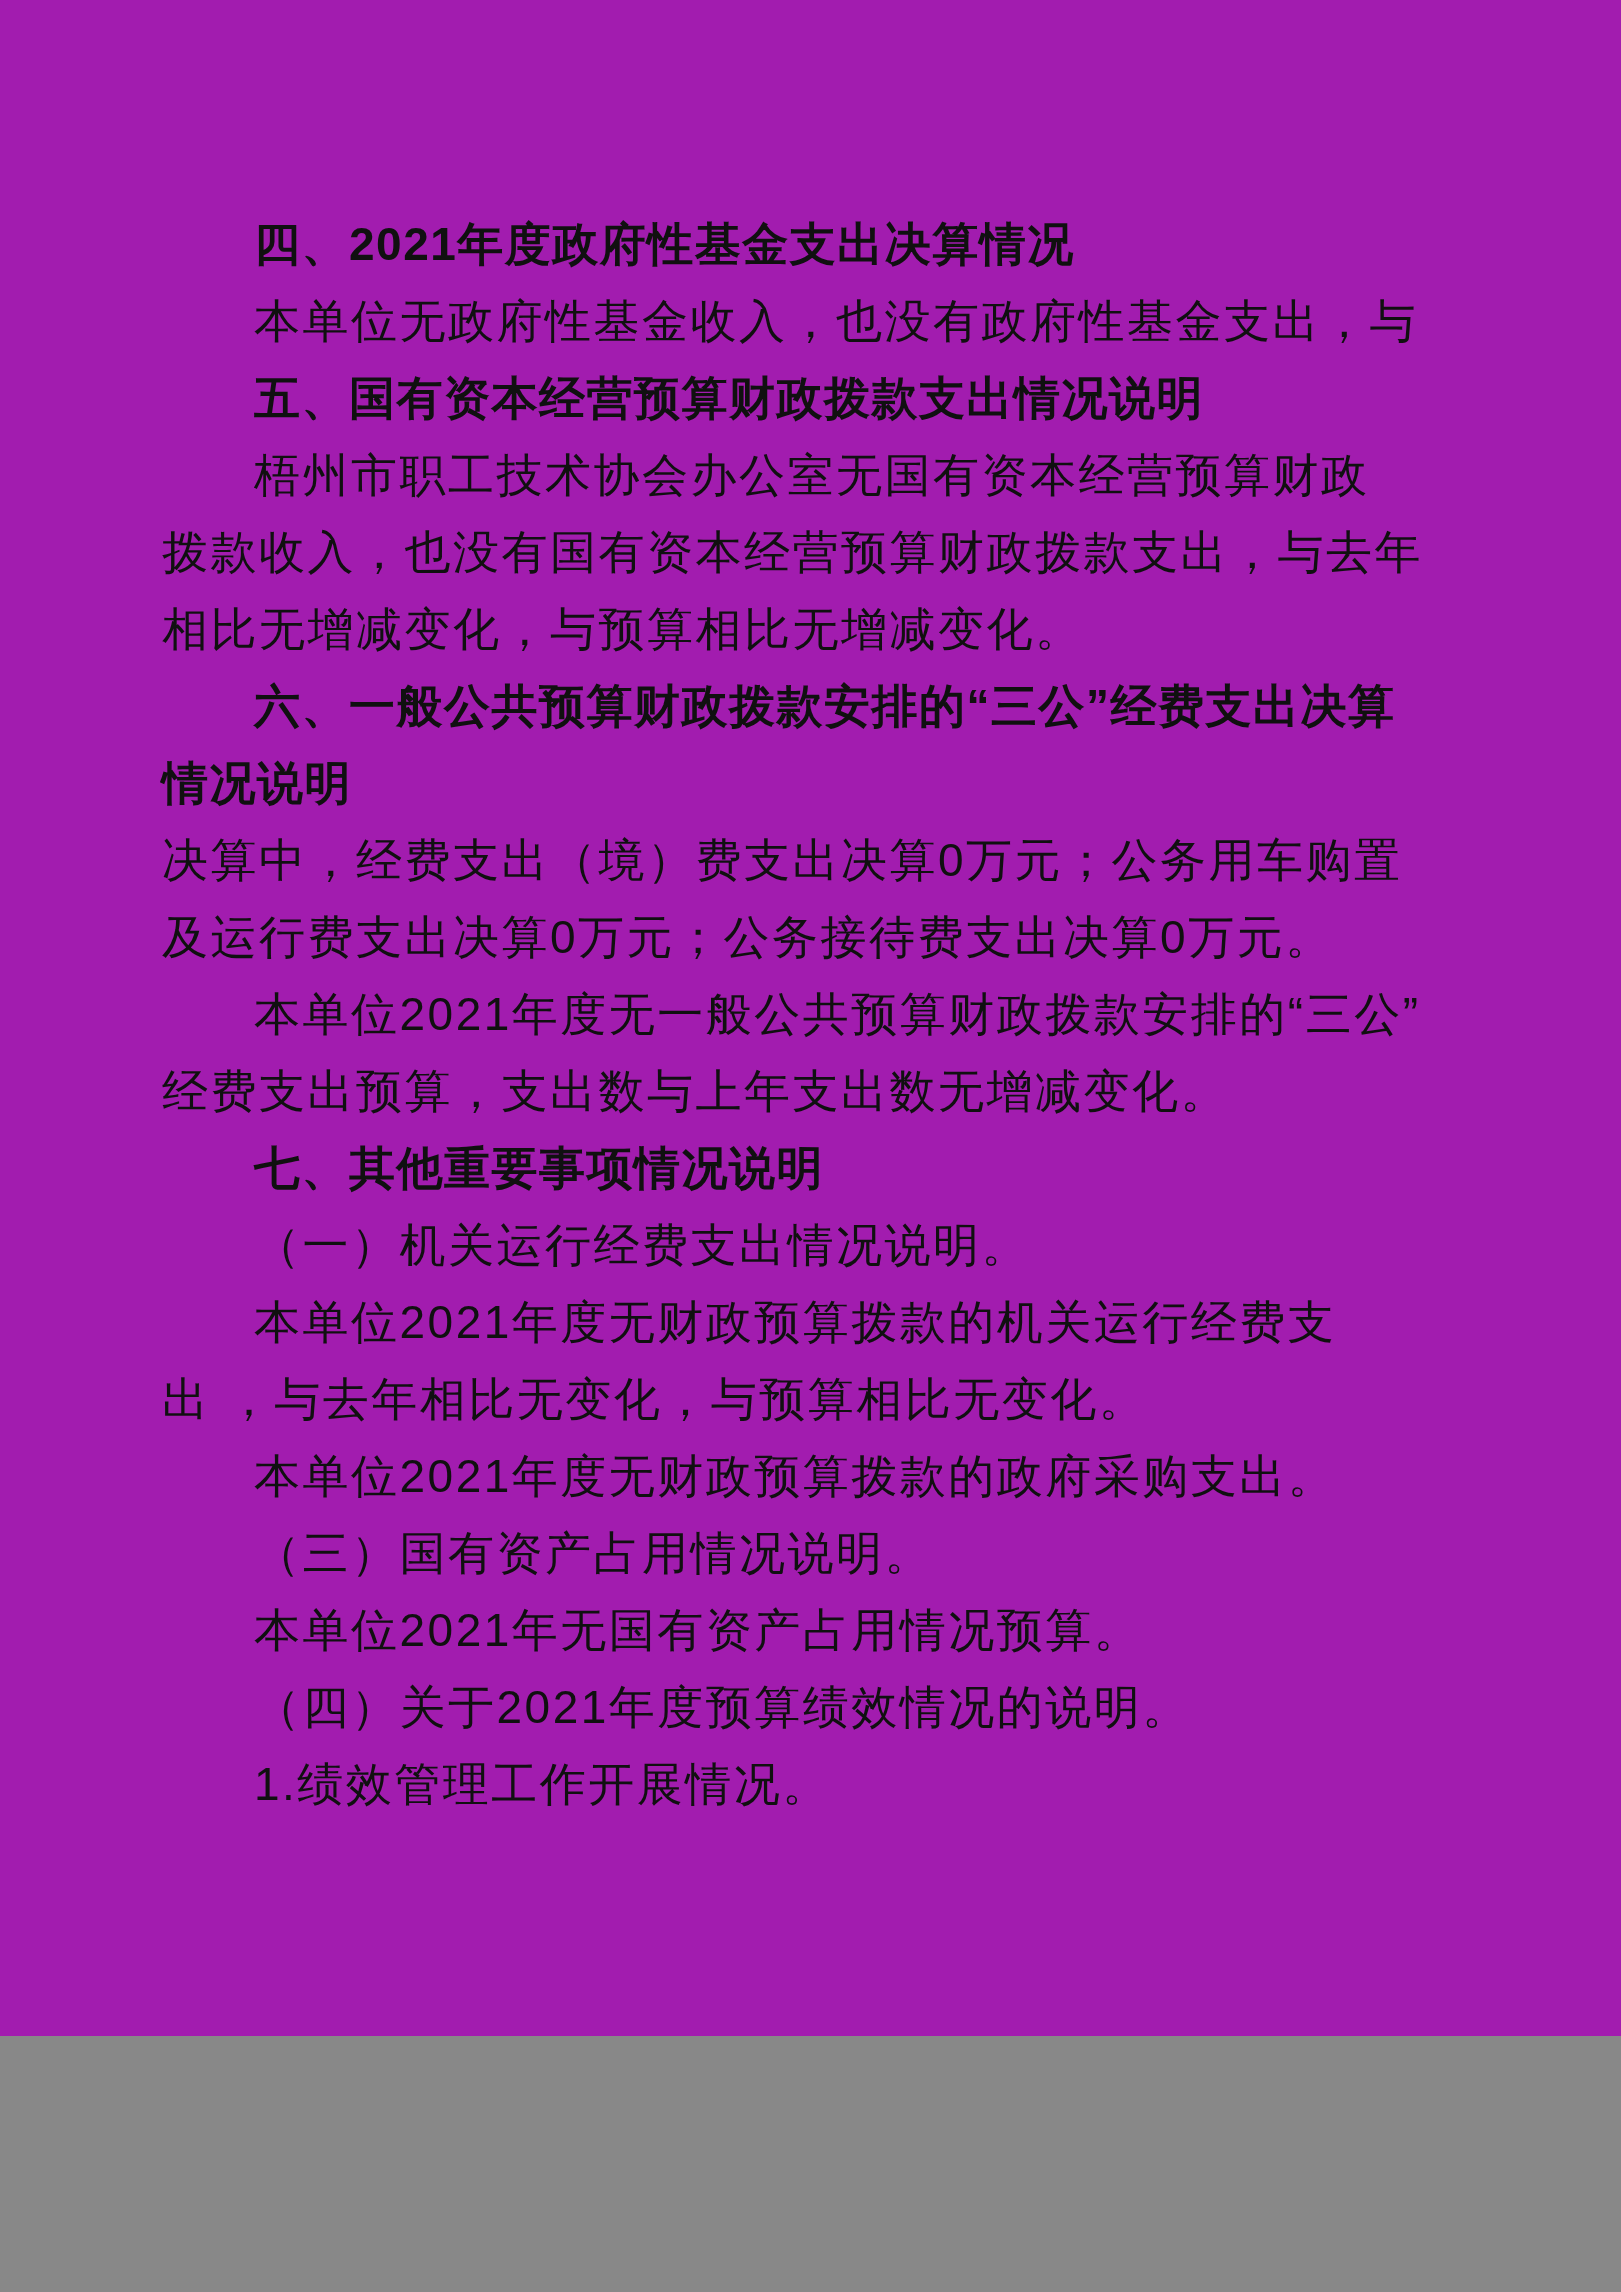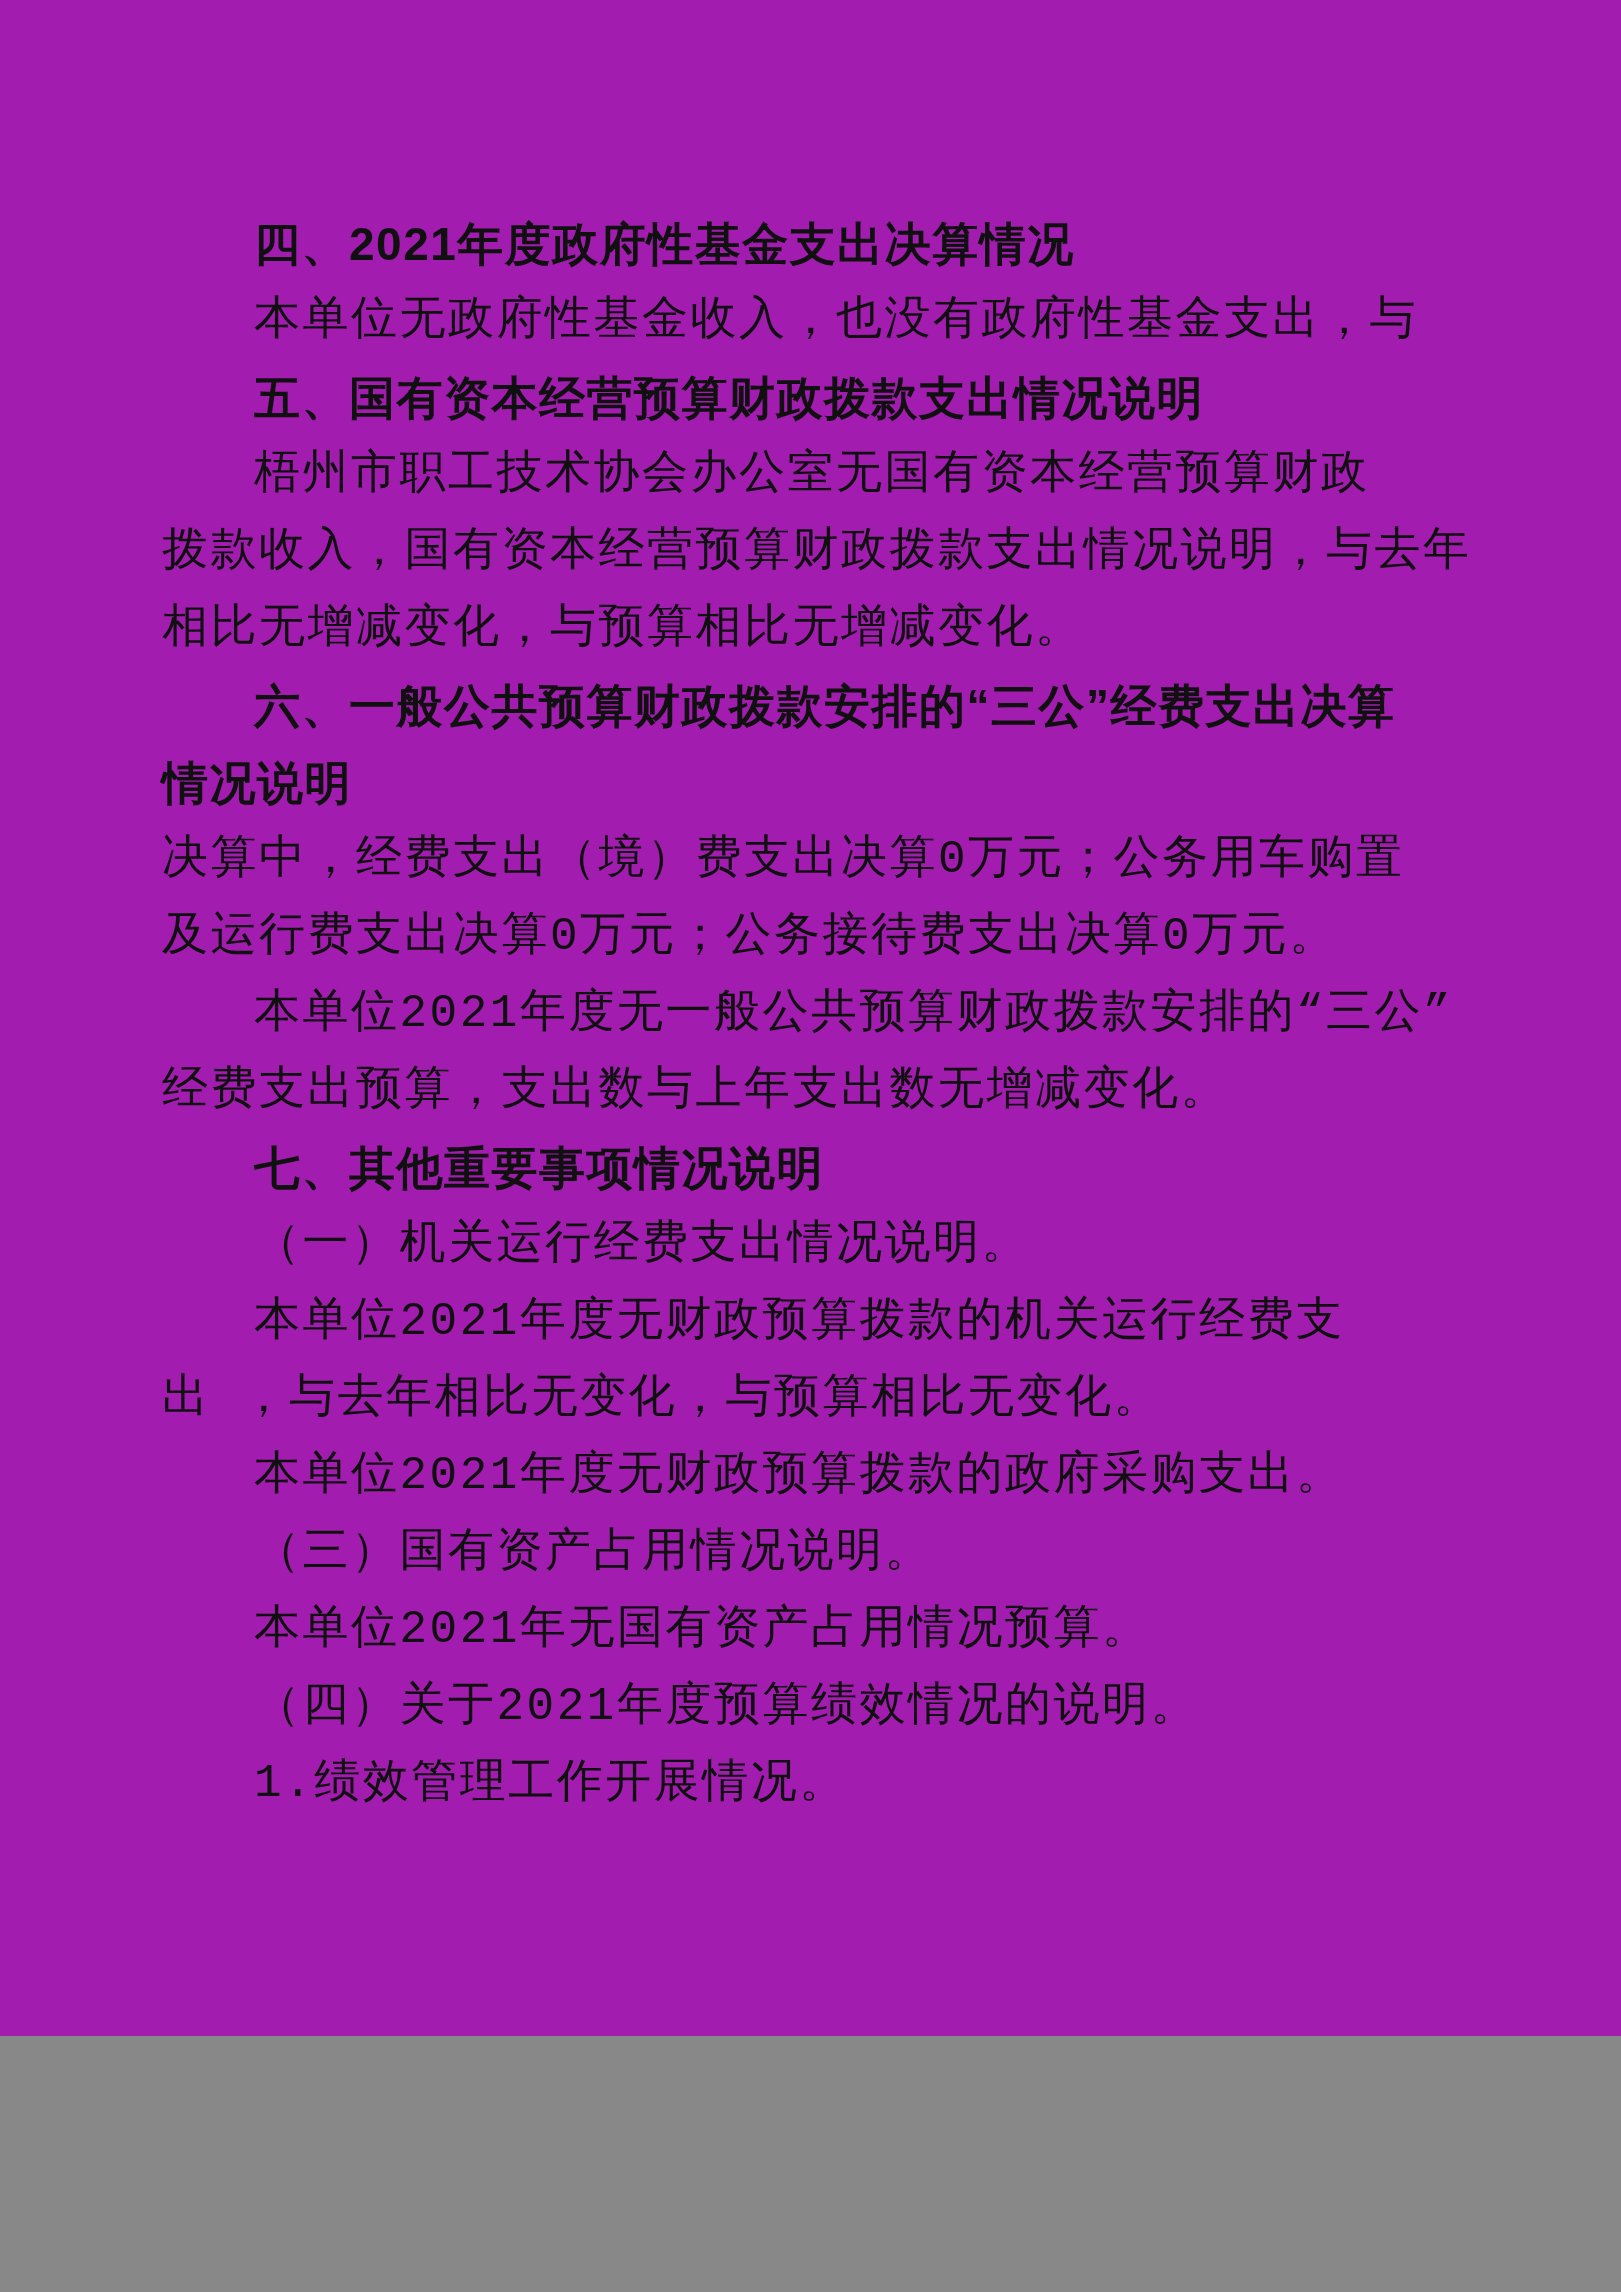--- a/index.html
+++ b/index.html
@@ -13,21 +13,21 @@
     color: #101010;
   }
   .content {
     position: absolute;
     top: 206px;
     left: 162px;
     width: 1298px;
   }
   .block { margin:0; padding:0; }
   .line {
-    font-family: Liberation Mono, monospace;
+    font-family: Liberation Sans, sans-serif;
     font-size: 46px;
     line-height: 77px;
     letter-spacing: 2.5px;
     white-space: nowrap;
     color: #101010;
   }
   .line.indent { padding-left: 92px; }
   .heading .line {
     font-family: "Liberation Sans", sans-serif;
     font-weight: bold;
@@ -53,21 +53,21 @@
         <div class="line indent">四、2021年度政府性基金支出决算情况</div>
       </div>
       <div class="block paragraph">
         <div class="line indent">本单位无政府性基金收入，也没有政府性基金支出，与</div>
       </div>
       <div class="block heading">
         <div class="line indent">五、国有资本经营预算财政拨款支出情况说明</div>
       </div>
       <div class="block paragraph">
         <div class="line indent">梧州市职工技术协会办公室无国有资本经营预算财政</div>
-        <div class="line">拨款收入，国有资本经营预算财政拨款支出情况说明，与去年</div>
+        <div class="line">拨款收入，也没有国有资本经营预算财政拨款支出，与去年</div>
         <div class="line">相比无增减变化，与预算相比无增减变化。</div>
       </div>
       <div class="block heading">
         <div class="line indent">六、一般公共预算财政拨款安排的“三公”经费支出决算</div>
         <div class="line">情况说明</div>
       </div>
       <div class="block paragraph">
         <div class="line">决算中，经费支出（境）费支出决算0万元；公务用车购置</div>
         <div class="line">及运行费支出决算0万元；公务接待费支出决算0万元。</div>
       </div>

